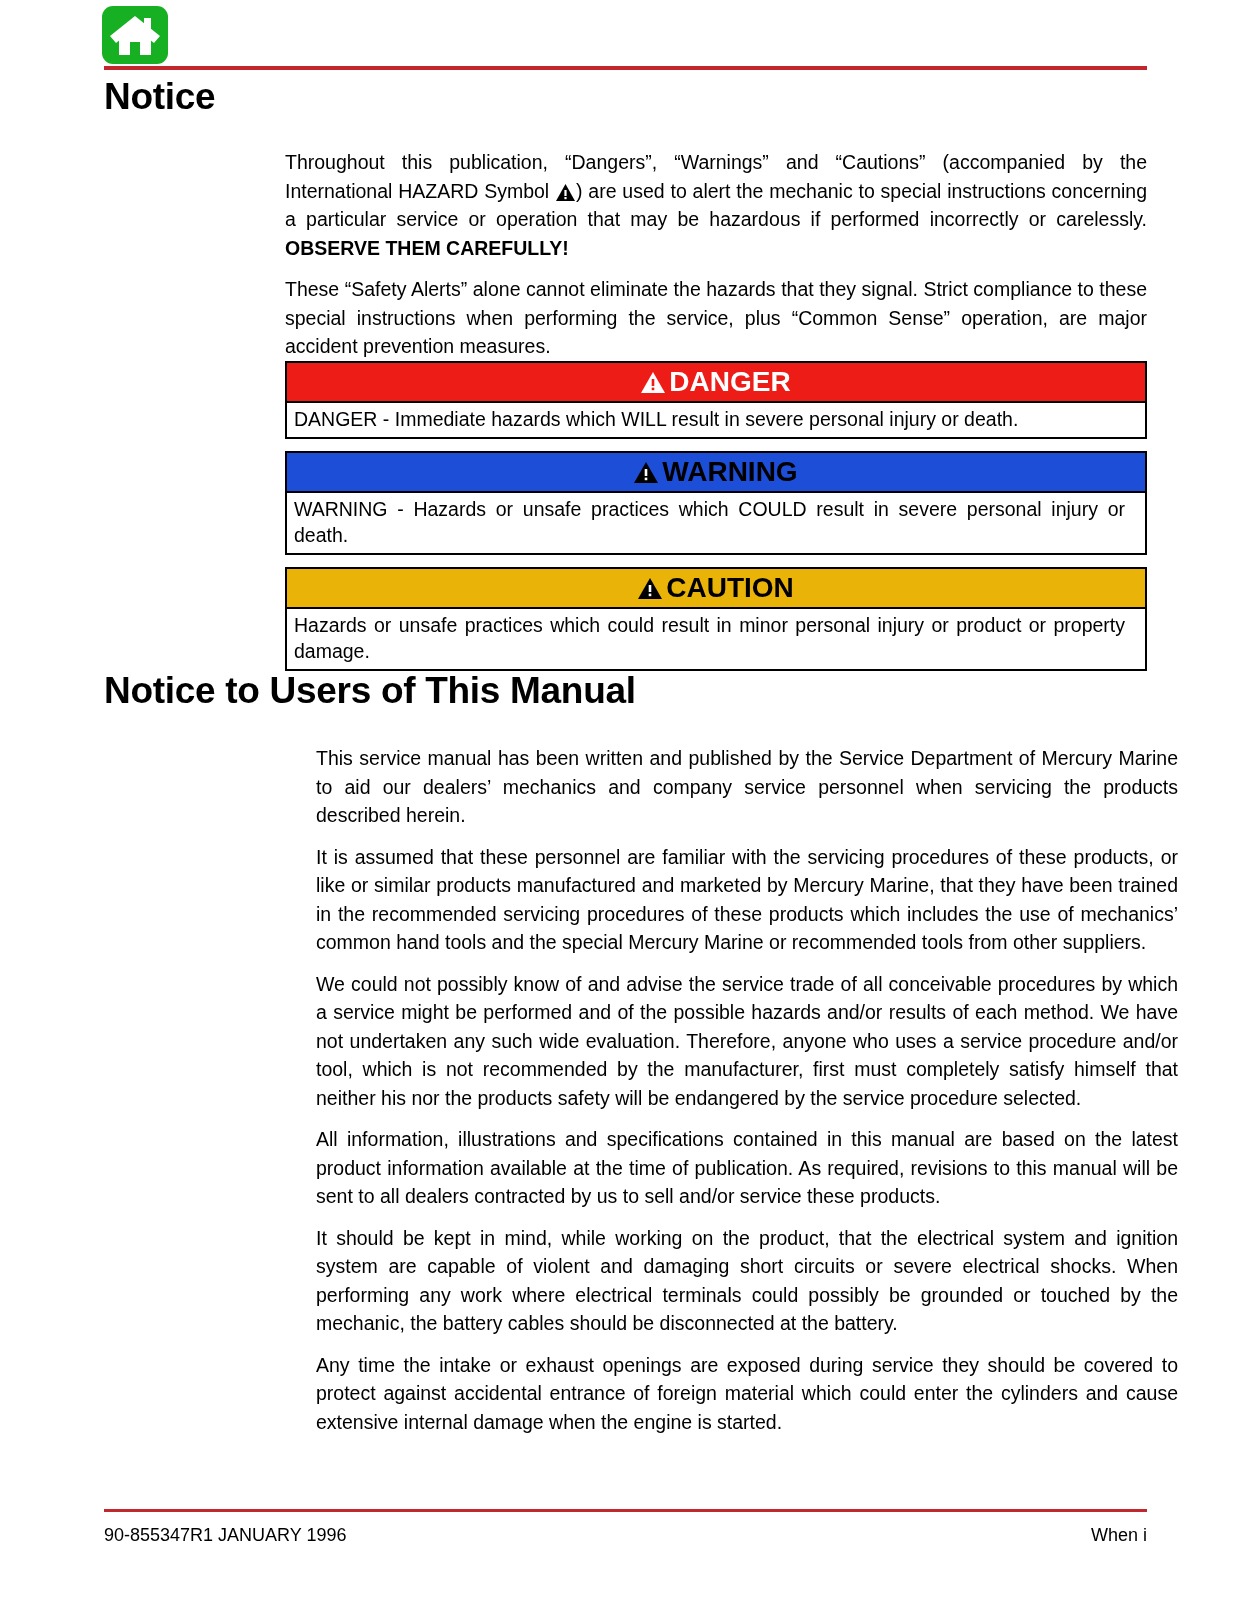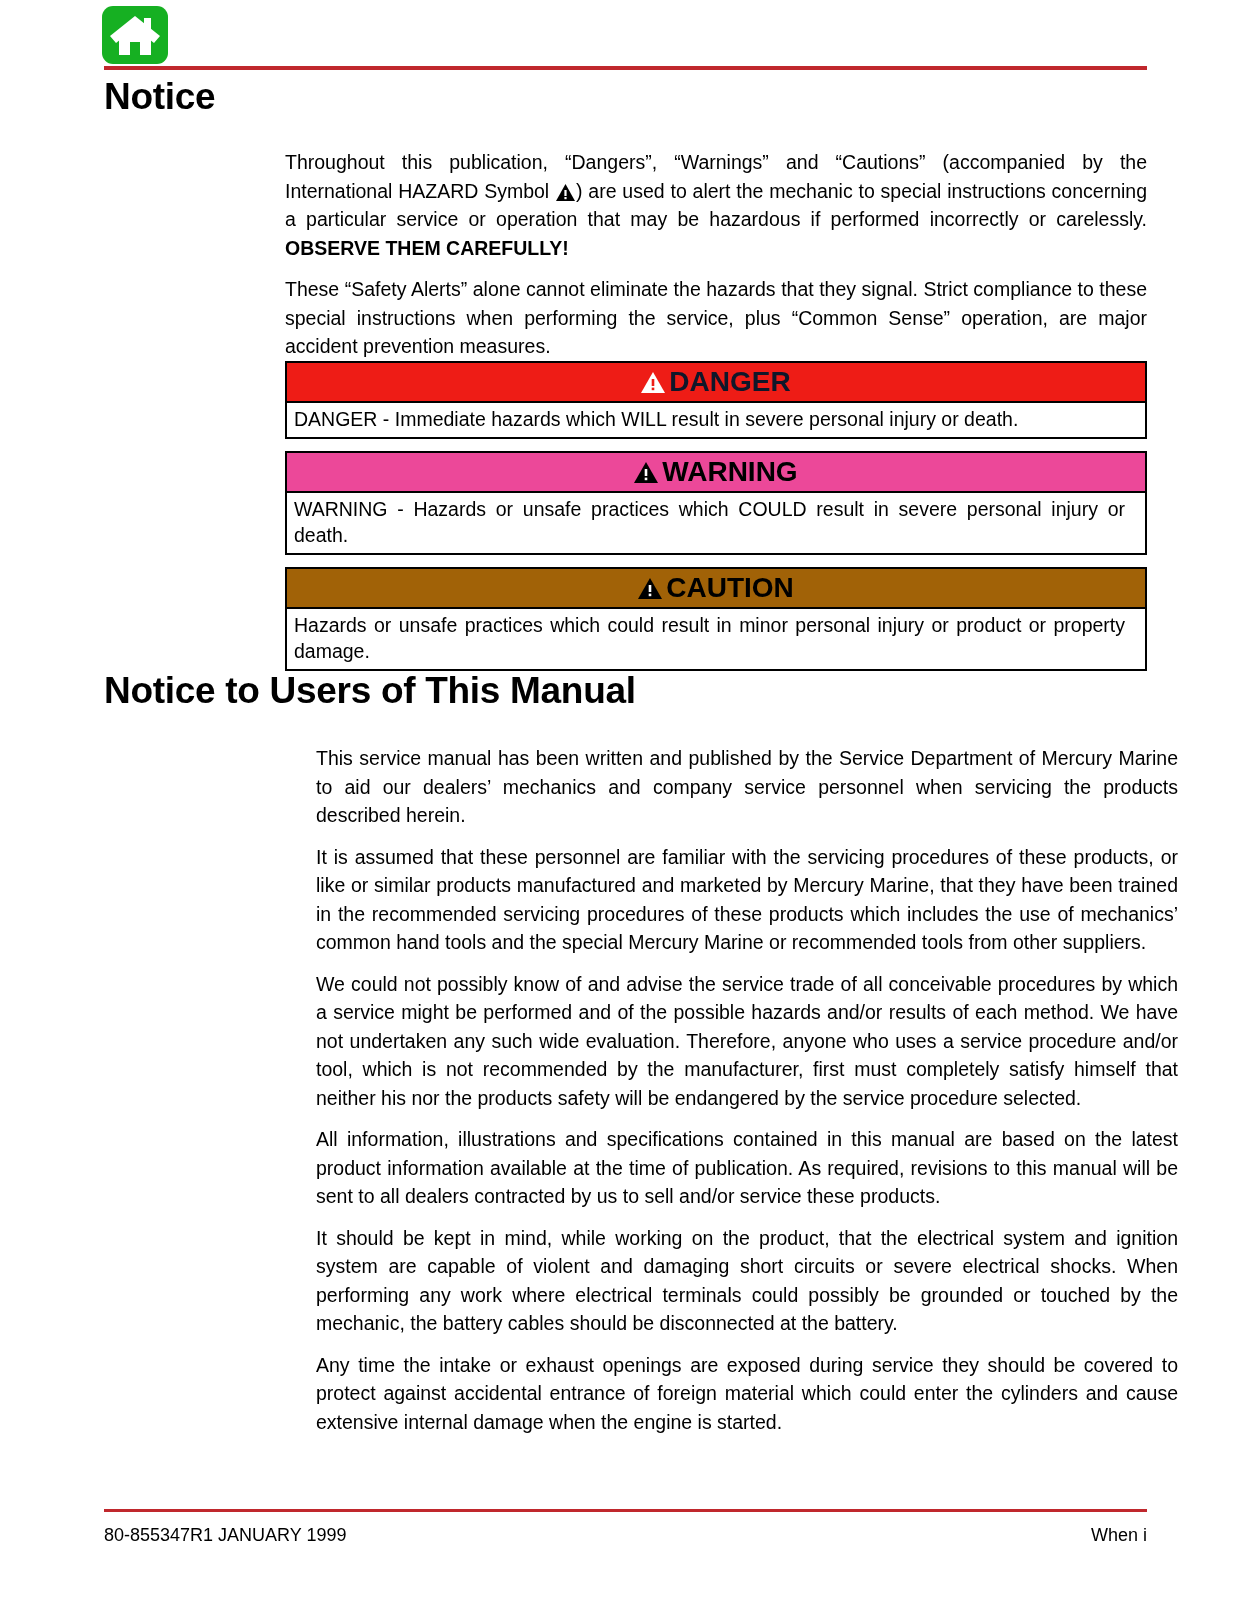--- a/index.html
+++ b/index.html
@@ -127,24 +127,24 @@
   .alert-body {
     padding: 3px 20px 5px 7px;
     font-size: 19.5px;
     font-weight: normal;
     line-height: 26px;
     text-align: justify;
     text-justify: inter-word;
   }
 
   .alert-danger  .alert-head { background: #ee1c16; }
-  .alert-danger  .alert-head .word { color: #0f172a; }
-  .alert-warning .alert-head { background: #ec4899; }
+  .alert-danger  .alert-head .word { color: #ffffff; }
+  .alert-warning .alert-head { background: #1d4ed8; }
   .alert-warning .alert-head .word { color: #000000; }
-  .alert-caution .alert-head { background: #a16207; }
+  .alert-caution .alert-head { background: #eab308; }
   .alert-caution .alert-head .word { color: #000000; }
 
   
   .footer-rule {
     position: absolute;
     left: 104px;
     top: 1509px;
     width: 1043px;
     height: 3px;
     background: #c0282d;
@@ -245,16 +245,16 @@
   <div class="col" style="top:744px;margin-left:31px;">
     <p class="para">This service manual has been written and published by the Service Department of Mercury Marine to aid our dealers’ mechanics and company service personnel when servicing the products described herein.</p>
     <p class="para">It is assumed that these personnel are familiar with the servicing procedures of these products, or like or similar products manufactured and marketed by Mercury Marine, that they have been trained in the recommended servicing procedures of these products which includes the use of mechanics’ common hand tools and the special Mercury Marine or recommended tools from other suppliers.</p>
     <p class="para">We could not possibly know of and advise the service trade of all conceivable procedures by which a service might be performed and of the possible hazards and/or results of each method. We have not undertaken any such wide evaluation. Therefore, anyone who uses a service procedure and/or tool, which is not recommended by the manufacturer, first must completely satisfy himself that neither his nor the products safety will be endangered by the service procedure selected.</p>
     <p class="para">All information, illustrations and specifications contained in this manual are based on the latest product information available at the time of publication. As required, revisions to this manual will be sent to all dealers contracted by us to sell and/or service these products.</p>
     <p class="para">It should be kept in mind, while working on the product, that the electrical system and ignition system are capable of violent and damaging short circuits or severe electrical shocks. When performing any work where electrical terminals could possibly be grounded or touched by the mechanic, the battery cables should be disconnected at the battery.</p>
     <p class="para">Any time the intake or exhaust openings are exposed during service they should be covered to protect against accidental entrance of foreign material which could enter the cylinders and cause extensive internal damage when the engine is started.</p>
   </div>
 
   <div class="footer-rule"></div>
-  <div class="footer-left">80-855347R1   JANUARY 1999</div>
+  <div class="footer-left">90-855347R1   JANUARY 1996</div>
   <div class="footer-right">When i</div>
 
 </div>
 
 </body></html>

